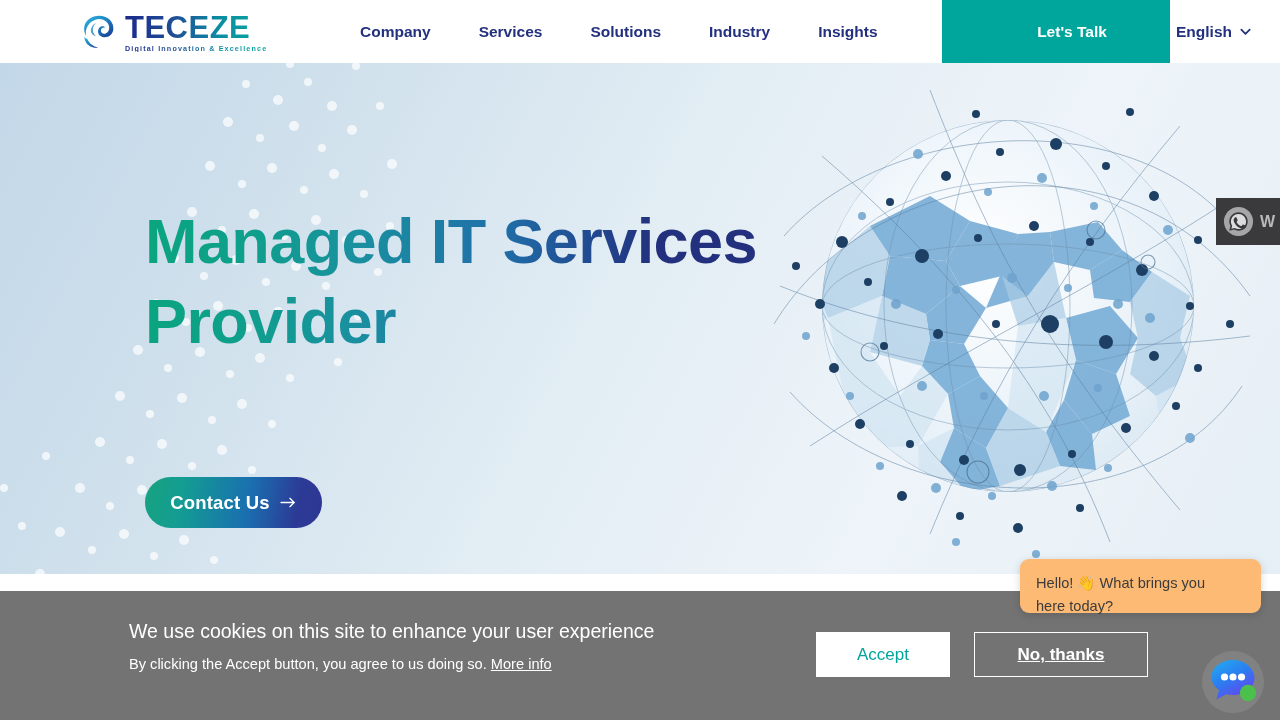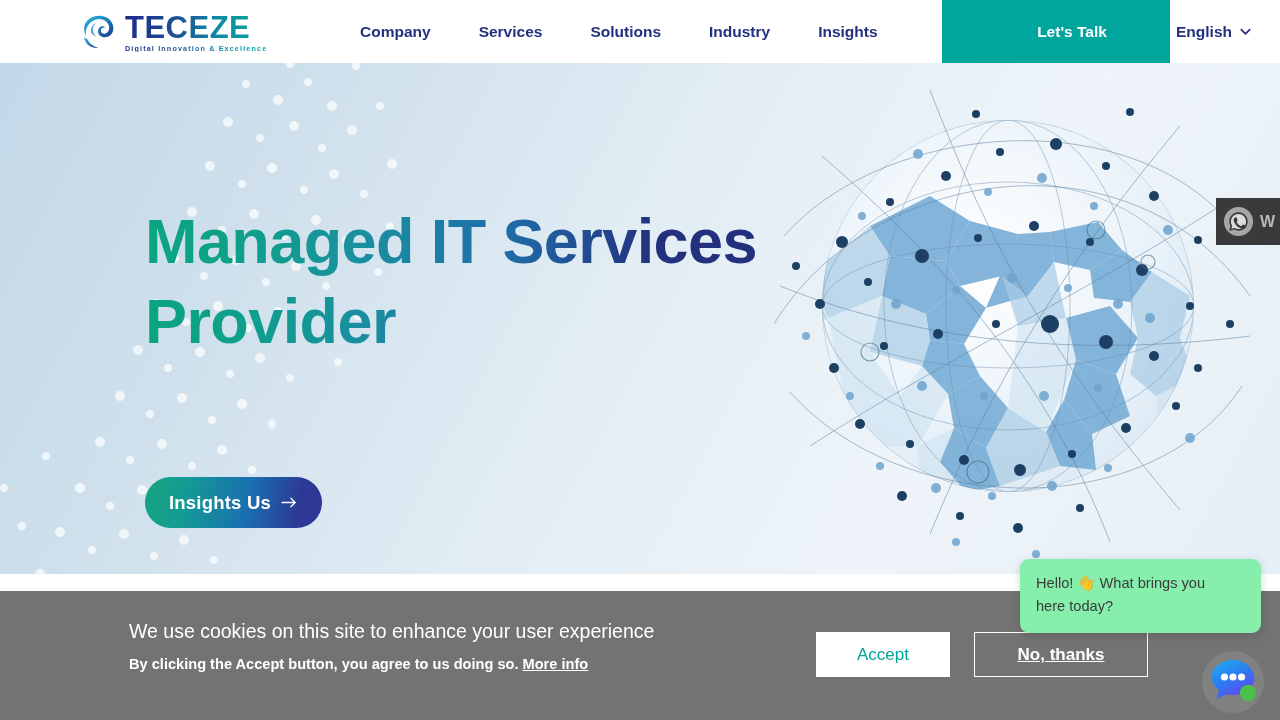--- a/index.html
+++ b/index.html
@@ -262,21 +262,20 @@
   .cookie-title {
     color: #ffffff;
     font-size: 19.5px;
     line-height: 26px;
   }
   .cookie-desc {
     color: #ffffff;
     font-size: 14.6px;
     line-height: 22px;
     margin-top: 9px;
-    font-weight: bold;
   }
   .cookie-link {
     color: #ffffff;
     text-decoration: underline;
     cursor: pointer;
   }
   .btn-accept {
     position: absolute;
     left: 816px;
     top: 632px;
@@ -306,22 +305,22 @@
     z-index: 52;
     text-decoration: underline;
   }
 
   
   .chat-bubble {
     position: absolute;
     left: 1020px;
     top: 559px;
     width: 241px;
-    height: 74px;
-    background: #86efac;
+    height: 54px;
+    background: #fdba74;
     border-radius: 9px;
     box-shadow: 0 2px 9px rgba(0,0,0,0.16);
     z-index: 70;
     padding: 13px 29px 0 16px;
   }
   .chat-bubble-text {
     color: #3c3c3c;
     font-size: 14.6px;
     line-height: 23px;
   }
@@ -608,21 +607,21 @@
           <circle cx="346" cy="174" r="9"></circle>
         <circle cx="398" cy="206" r="7"></circle>
       </g>
     </svg>
 
     <div class="hero-inner">
       <h1 class="hero-title">Managed IT Services Provider</h1>
 
 
       <button class="cta-btn">
-        <span class="cta-label">Insights Us</span>
+        <span class="cta-label">Contact Us</span>
         <svg class="cta-arrow" viewBox="0 0 18 14">
           <path d="M1 7 H15" stroke="#ffffff" stroke-width="1.4" stroke-linecap="round"></path>
           <path d="M10.5 2.5 L15 7 L10.5 11.5" fill="none" stroke="#ffffff" stroke-width="1.4" stroke-linecap="round" stroke-linejoin="round"></path>
         </svg>
       </button>
     </div>
   </div>
 
   <div class="wa-tab">
     <svg class="wa-icon" viewBox="0 0 34 34">

